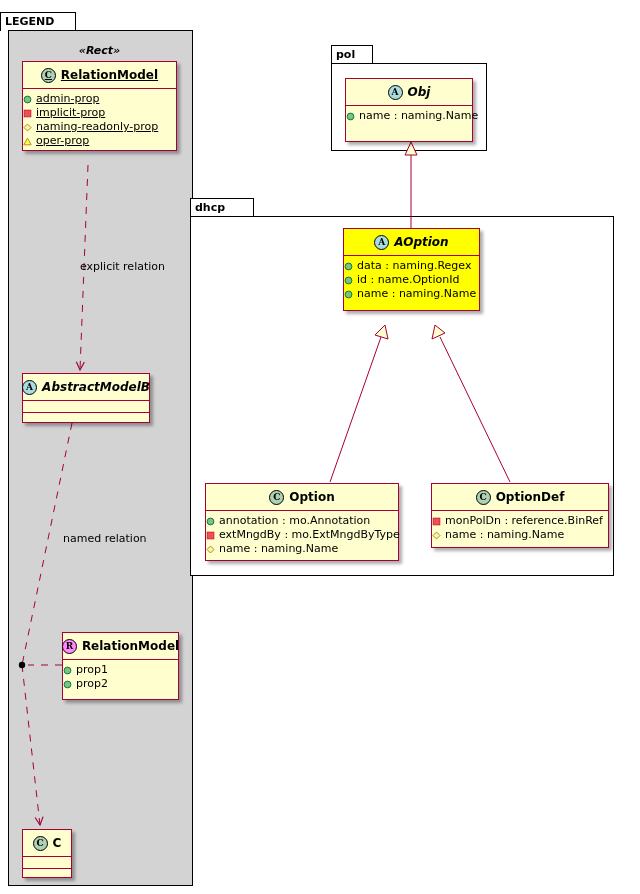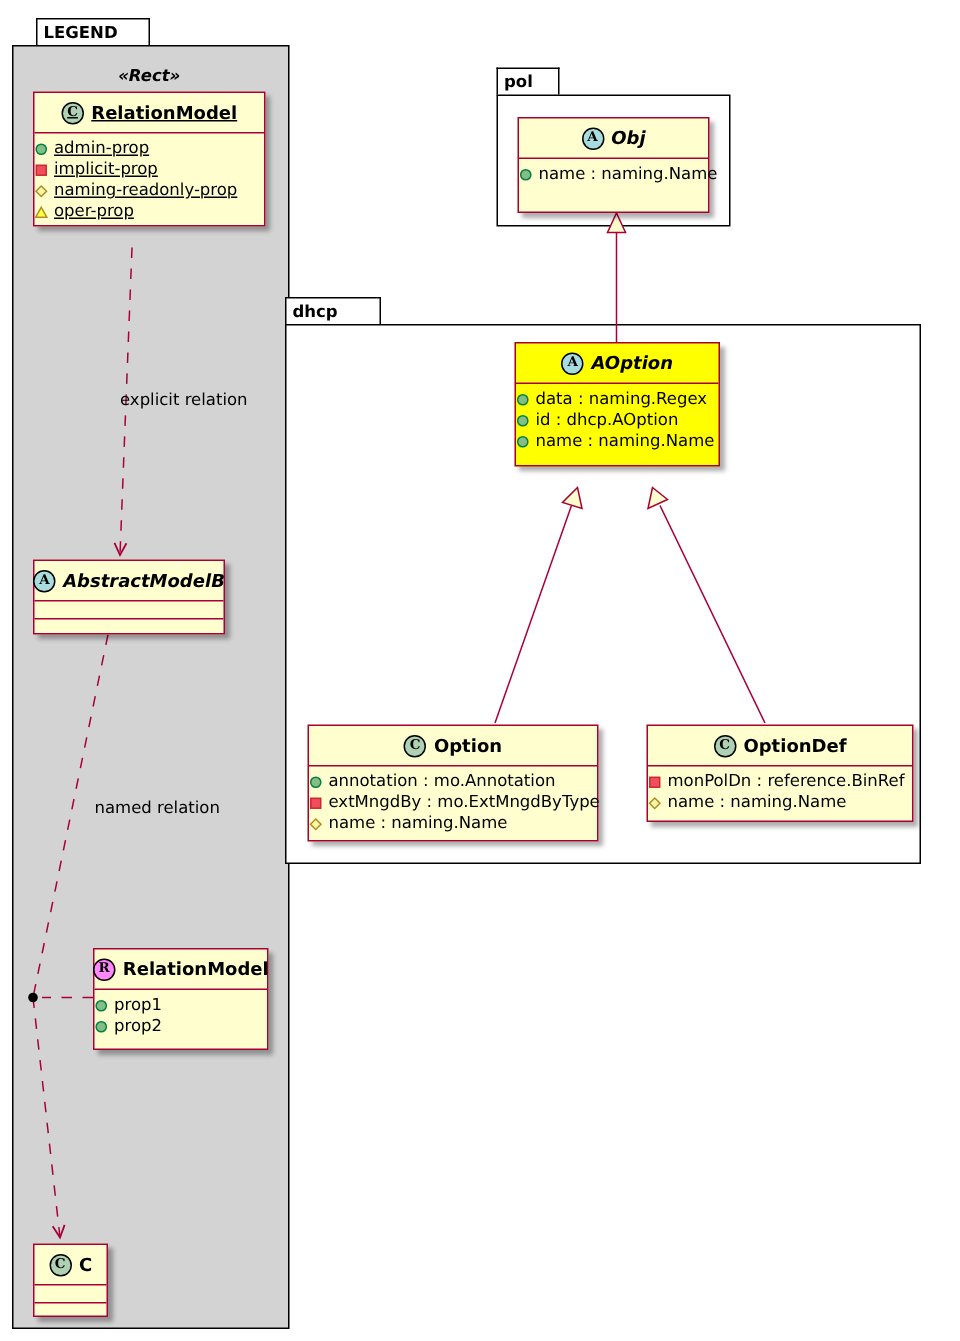--- a/index.html
+++ b/index.html
@@ -139,21 +139,21 @@
     font-size: 11px;
     white-space: nowrap;
     color: #000000;
   }
 </style>
 </head>
 <body>
 
 <div id="canvas">
 
-  <div class="pkg-tab" style="left:24px; top:12px; width:76px; height:19px;">
+  <div class="pkg-tab" style="left:0; top:12px; width:76px; height:19px;">
     <span>LEGEND</span>
   </div>
   <div class="legend-body" style="left:8px; top:30px; width:185px; height:856px;"></div>
 
   <div class="pkg-tab" style="left:331px; top:45px; width:42px; height:19px;">
     <span>pol</span>
   </div>
   <div class="pkg" style="left:331px; top:63px; width:156px; height:88px;"></div>
 
   <div class="pkg-tab" style="left:190px; top:198px; width:64px; height:19px;">
@@ -309,21 +309,21 @@
             </svg>
         </span>
         <span class="attr-text">data : naming.Regex</span>
       </div>
       <div class="attr">
         <span class="vis">
           <svg width="9" height="9" viewBox="0 0 9 9">
               <circle cx="4.5" cy="4.5" r="3.4" fill="#84BE84" stroke="#038048" stroke-width="1"></circle>
             </svg>
         </span>
-        <span class="attr-text">id : dhcp.AOption</span>
+        <span class="attr-text">id : name.OptionId</span>
       </div>
       <div class="attr">
         <span class="vis">
           <svg width="9" height="9" viewBox="0 0 9 9">
               <circle cx="4.5" cy="4.5" r="3.4" fill="#84BE84" stroke="#038048" stroke-width="1"></circle>
             </svg>
         </span>
         <span class="attr-text">name : naming.Name</span>
       </div>
     </div>

